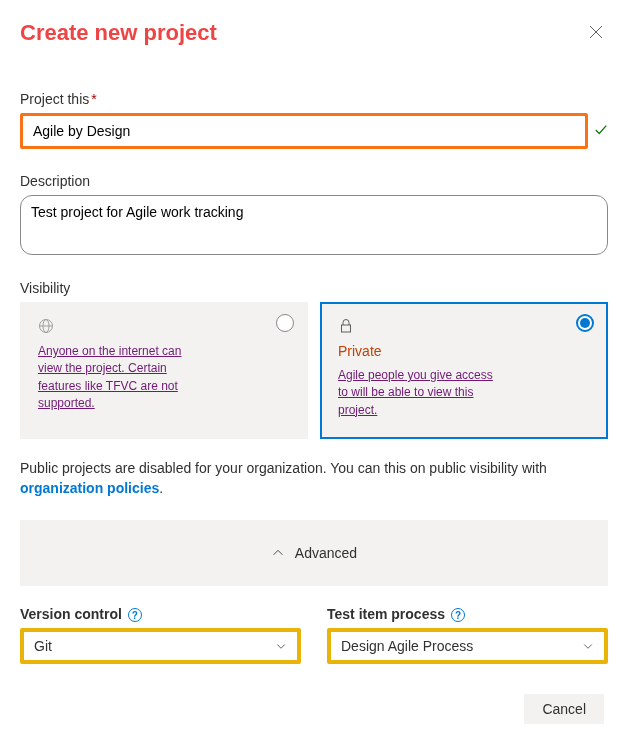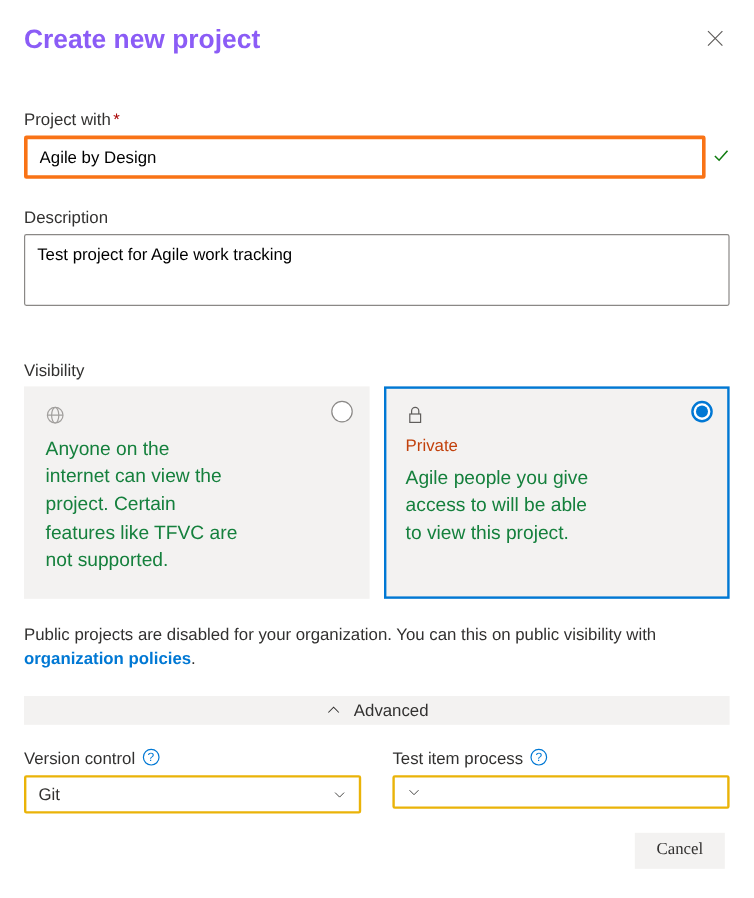--- a/index.html
+++ b/index.html
@@ -15,21 +15,21 @@
     }
     .header {
       display: flex;
       justify-content: space-between;
       align-items: flex-start;
       margin-bottom: 44px;
     }
     .title {
       font-size: 22px;
       font-weight: 600;
-      color: #8b5cf6;
+      color: #ef4444;
     }
     .close-btn {
       background: none;
       border: none;
       cursor: pointer;
       padding: 4px;
       color: #605e5c;
     }
     .field-label {
       display: block;
@@ -54,25 +54,25 @@
       margin-bottom: 24px;
     }
     .name-row .text-input { flex: 1; }
     .check { color: #107c10; flex-shrink: 0; }
     .textarea {
       width: 100%;
       padding: 8px 10px;
       font-size: 14px;
       font-family: inherit;
       border: 1px solid #8a8886;
-      border-radius: 2px;
+      border-radius: 12px;
       height: 60px;
       resize: none;
       outline: none;
-      margin-bottom: 42px;
+      margin-bottom: 22px;
     }
     .vis-row {
       display: flex;
       gap: 12px;
       margin-bottom: 20px;
     }
     .vis-card {
       flex: 1;
       background: #f3f2f1;
       padding: 14px 16px 18px;
@@ -127,115 +127,117 @@
       border: 1px solid #a19f9d;
       display: inline-flex;
       align-items: center;
       justify-content: center;
       font-size: 8px;
       font-style: italic;
       font-family: serif;
       color: #a19f9d;
     }
     .vis-desc {
-      font-size: 16px;
-      color: #15803d;
+      font-size: 12px;
+      color: #701a75;
       line-height: 1.45;
       max-width: 160px;
+      text-decoration: underline;
     }
     .vis-note {
       font-size: 14px;
       color: #323130;
       line-height: 1.4;
       margin-bottom: 22px;
     }
     .vis-note a { color: #0078d4; text-decoration: none; font-weight: bold; }
     .advanced-btn {
       width: 100%;
       background: #f3f2f1;
       border: none;
-      padding: 4px;
+      padding: 25px;
       font-size: 14px;
       cursor: pointer;
       display: flex;
       align-items: center;
       justify-content: center;
       gap: 10px;
       margin-bottom: 20px;
       color: #323130;
       font-family: inherit;
     }
     .two-col {
       display: flex;
       gap: 26px;
     }
     .col { flex: 1; }
     .label-row {
       display: flex;
-      align-items: flex-start;
+      align-items: flex-end;
       gap: 6px;
       margin-bottom: 6px;
       font-size: 14px;
+      font-weight: bold;
     }
     .help-icon {
       width: 14px;
       height: 14px;
       border-radius: 50%;
       border: 1px solid #0078d4;
       color: #0078d4;
       font-size: 10px;
       display: inline-flex;
       align-items: center;
       justify-content: center;
     }
     .select {
       width: 100%;
       padding: 6px 10px;
       font-size: 14px;
-      border: 2px solid #eab308;
+      border: 4px solid #eab308;
       border-radius: 2px;
       display: flex;
       justify-content: space-between;
       align-items: center;
       cursor: pointer;
       background: #fff;
     }
     .footer {
       position: absolute;
       bottom: 24px;
       right: 24px;
       display: flex;
       gap: 8px;
     }
     .btn {
       padding: 7px 18px;
       font-size: 14px;
       border: none;
       cursor: pointer;
-      font-family: Liberation Serif, serif;
+      font-family: Liberation Sans, sans-serif;
     }
     .btn-secondary { background: #f3f2f1; color: #323130; }
     .btn-primary { background: #0078d4; color: #fff; }
   </style>
 </head>
 <body>
 
 
 
 <div class="header">
   <h1 class="title">Create new project</h1>
   <button class="close-btn">
     <svg width="16" height="16" viewBox="0 0 16 16">
         <path d="M2 2 L14 14 M14 2 L2 14" stroke="currentColor" stroke-width="1" fill="none"></path>
       </svg>
   </button>
 </div>
 
 <label class="field-label">
-  <span>Project with</span><span class="req">*</span>
+  <span>Project this</span><span class="req">*</span>
 </label>
 <div class="name-row">
   <input class="text-input" type="text" value="Agile by Design" style="">
   <span class="check">
     <svg width="14" height="14" viewBox="0 0 16 16">
         <path d="M2 8 L6 12 L14 3" stroke="currentColor" stroke-width="1.5" fill="none"></path>
       </svg>
   </span>
 </div>
 
@@ -291,20 +293,21 @@
           <path d="M3 6 L8 11 L13 6" stroke="currentColor" stroke-width="1" fill="none"></path>
         </svg>
     </div>
   </div>
   <div class="col">
     <div class="label-row">
       <span>Test item process</span>
       <span class="help-icon">?</span>
     </div>
     <div class="select">
+      <span>Design Agile Process</span>
       <svg width="12" height="12" viewBox="0 0 16 16">
           <path d="M3 6 L8 11 L13 6" stroke="currentColor" stroke-width="1" fill="none"></path>
         </svg>
     </div>
   </div>
 </div>
 
 <div class="footer">
   <button class="btn btn-secondary">Cancel</button>
 </div>

